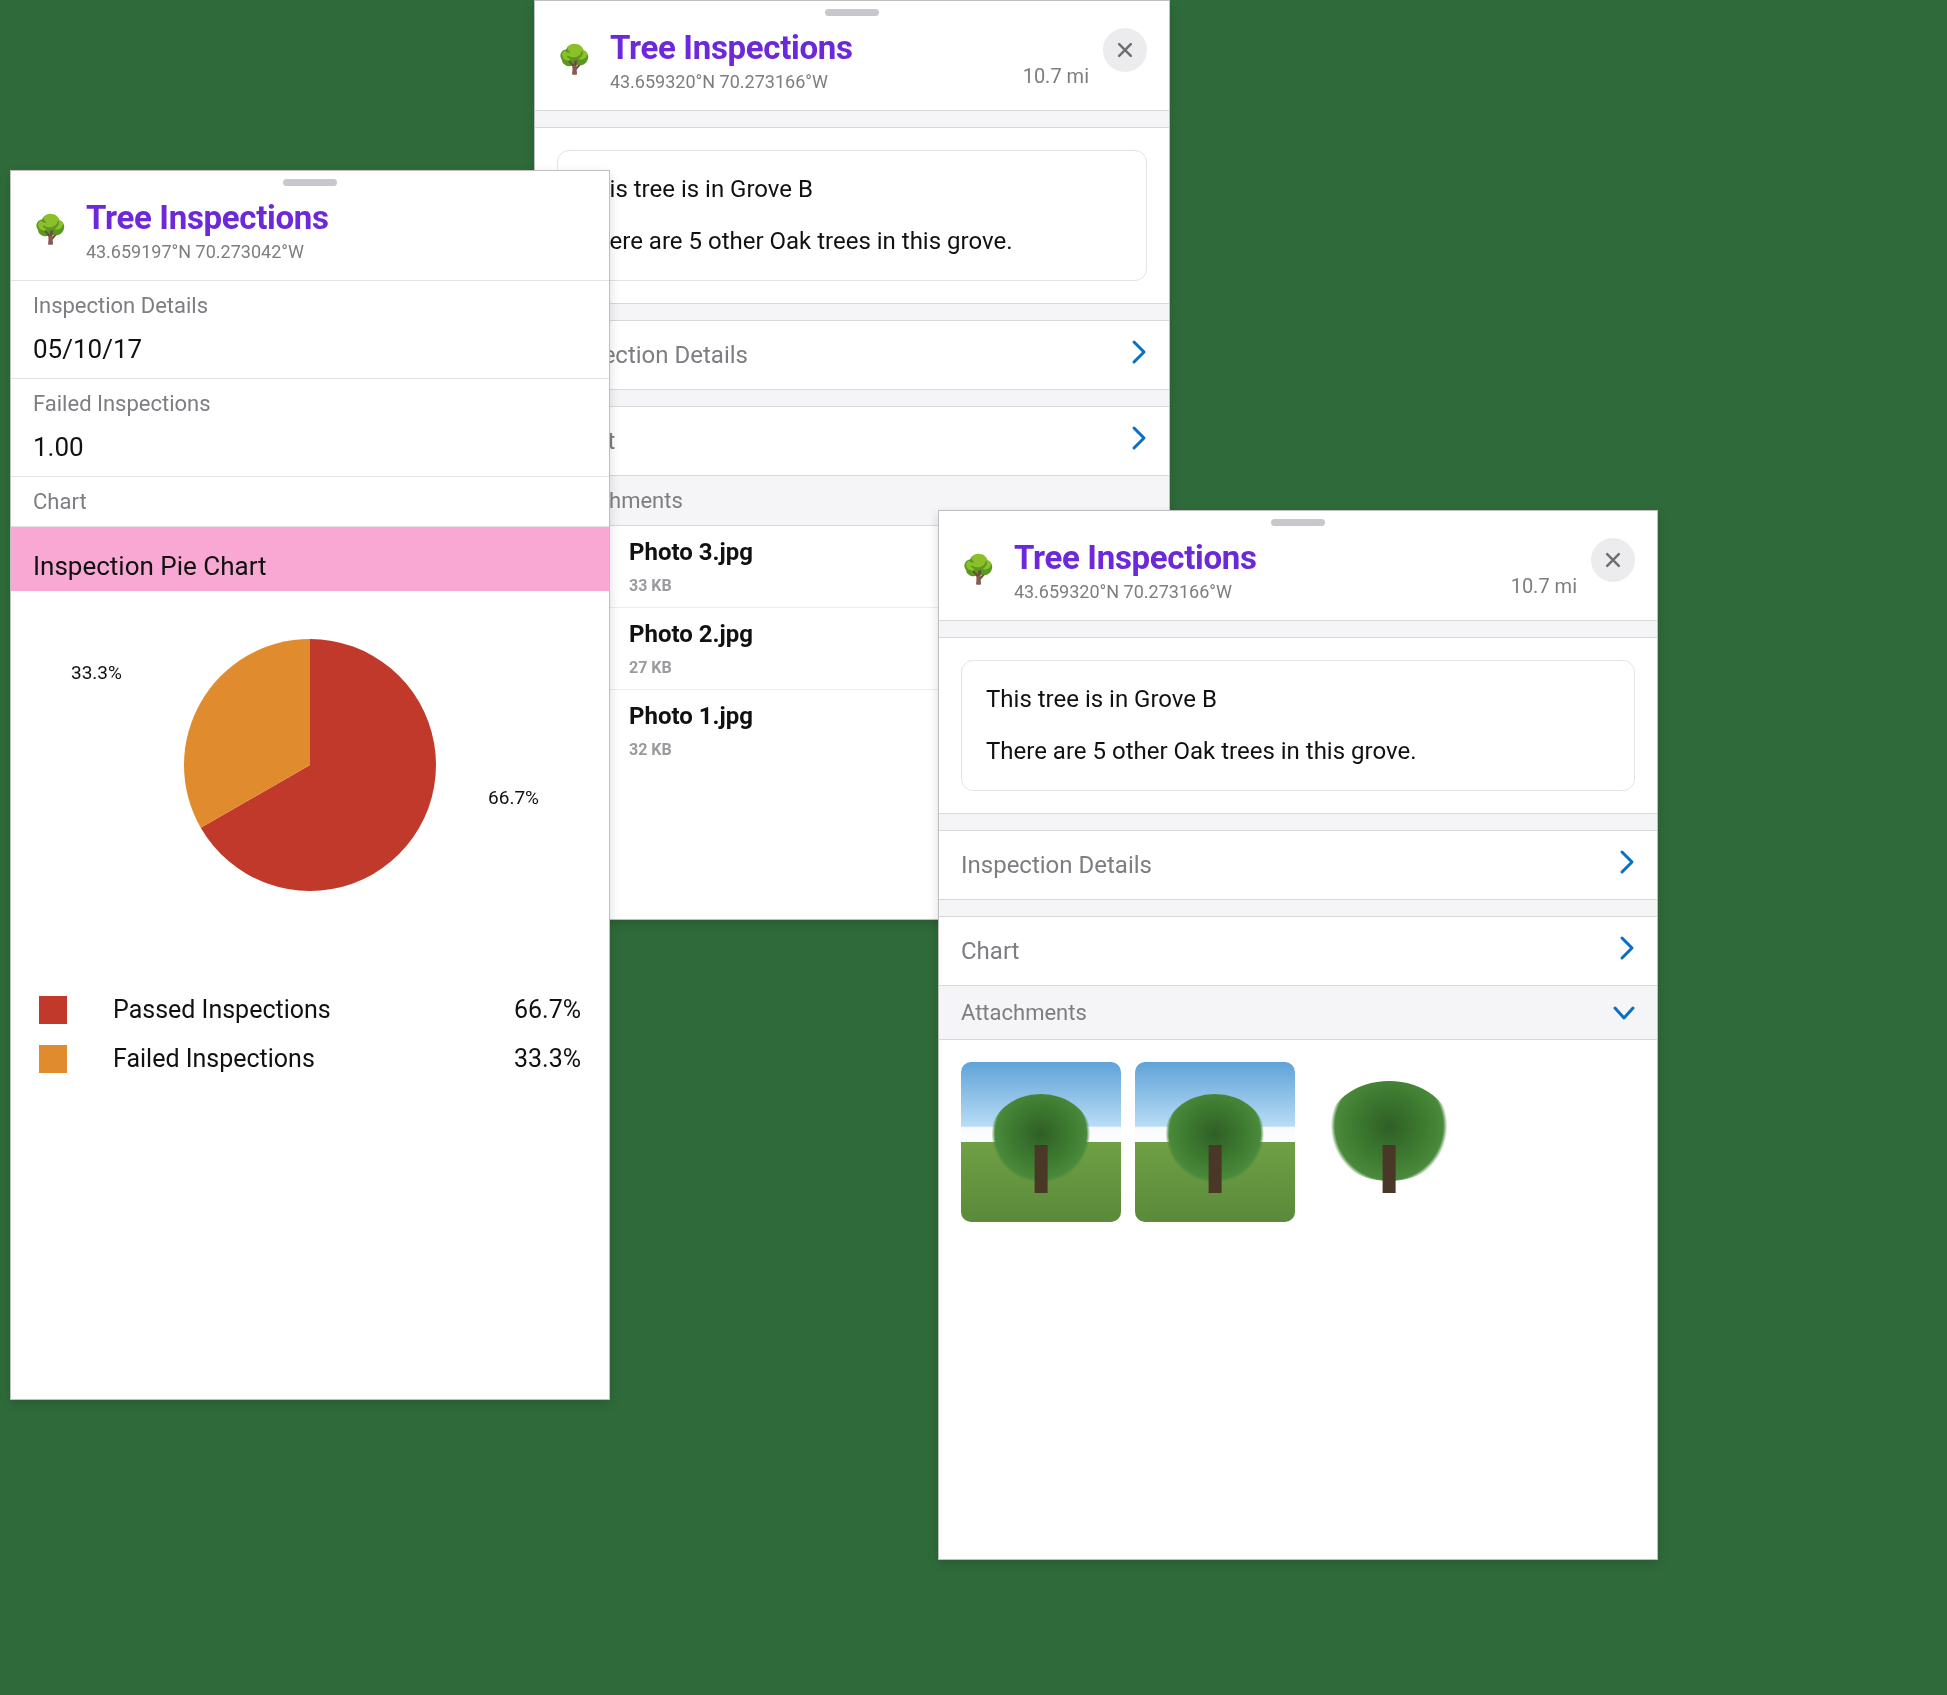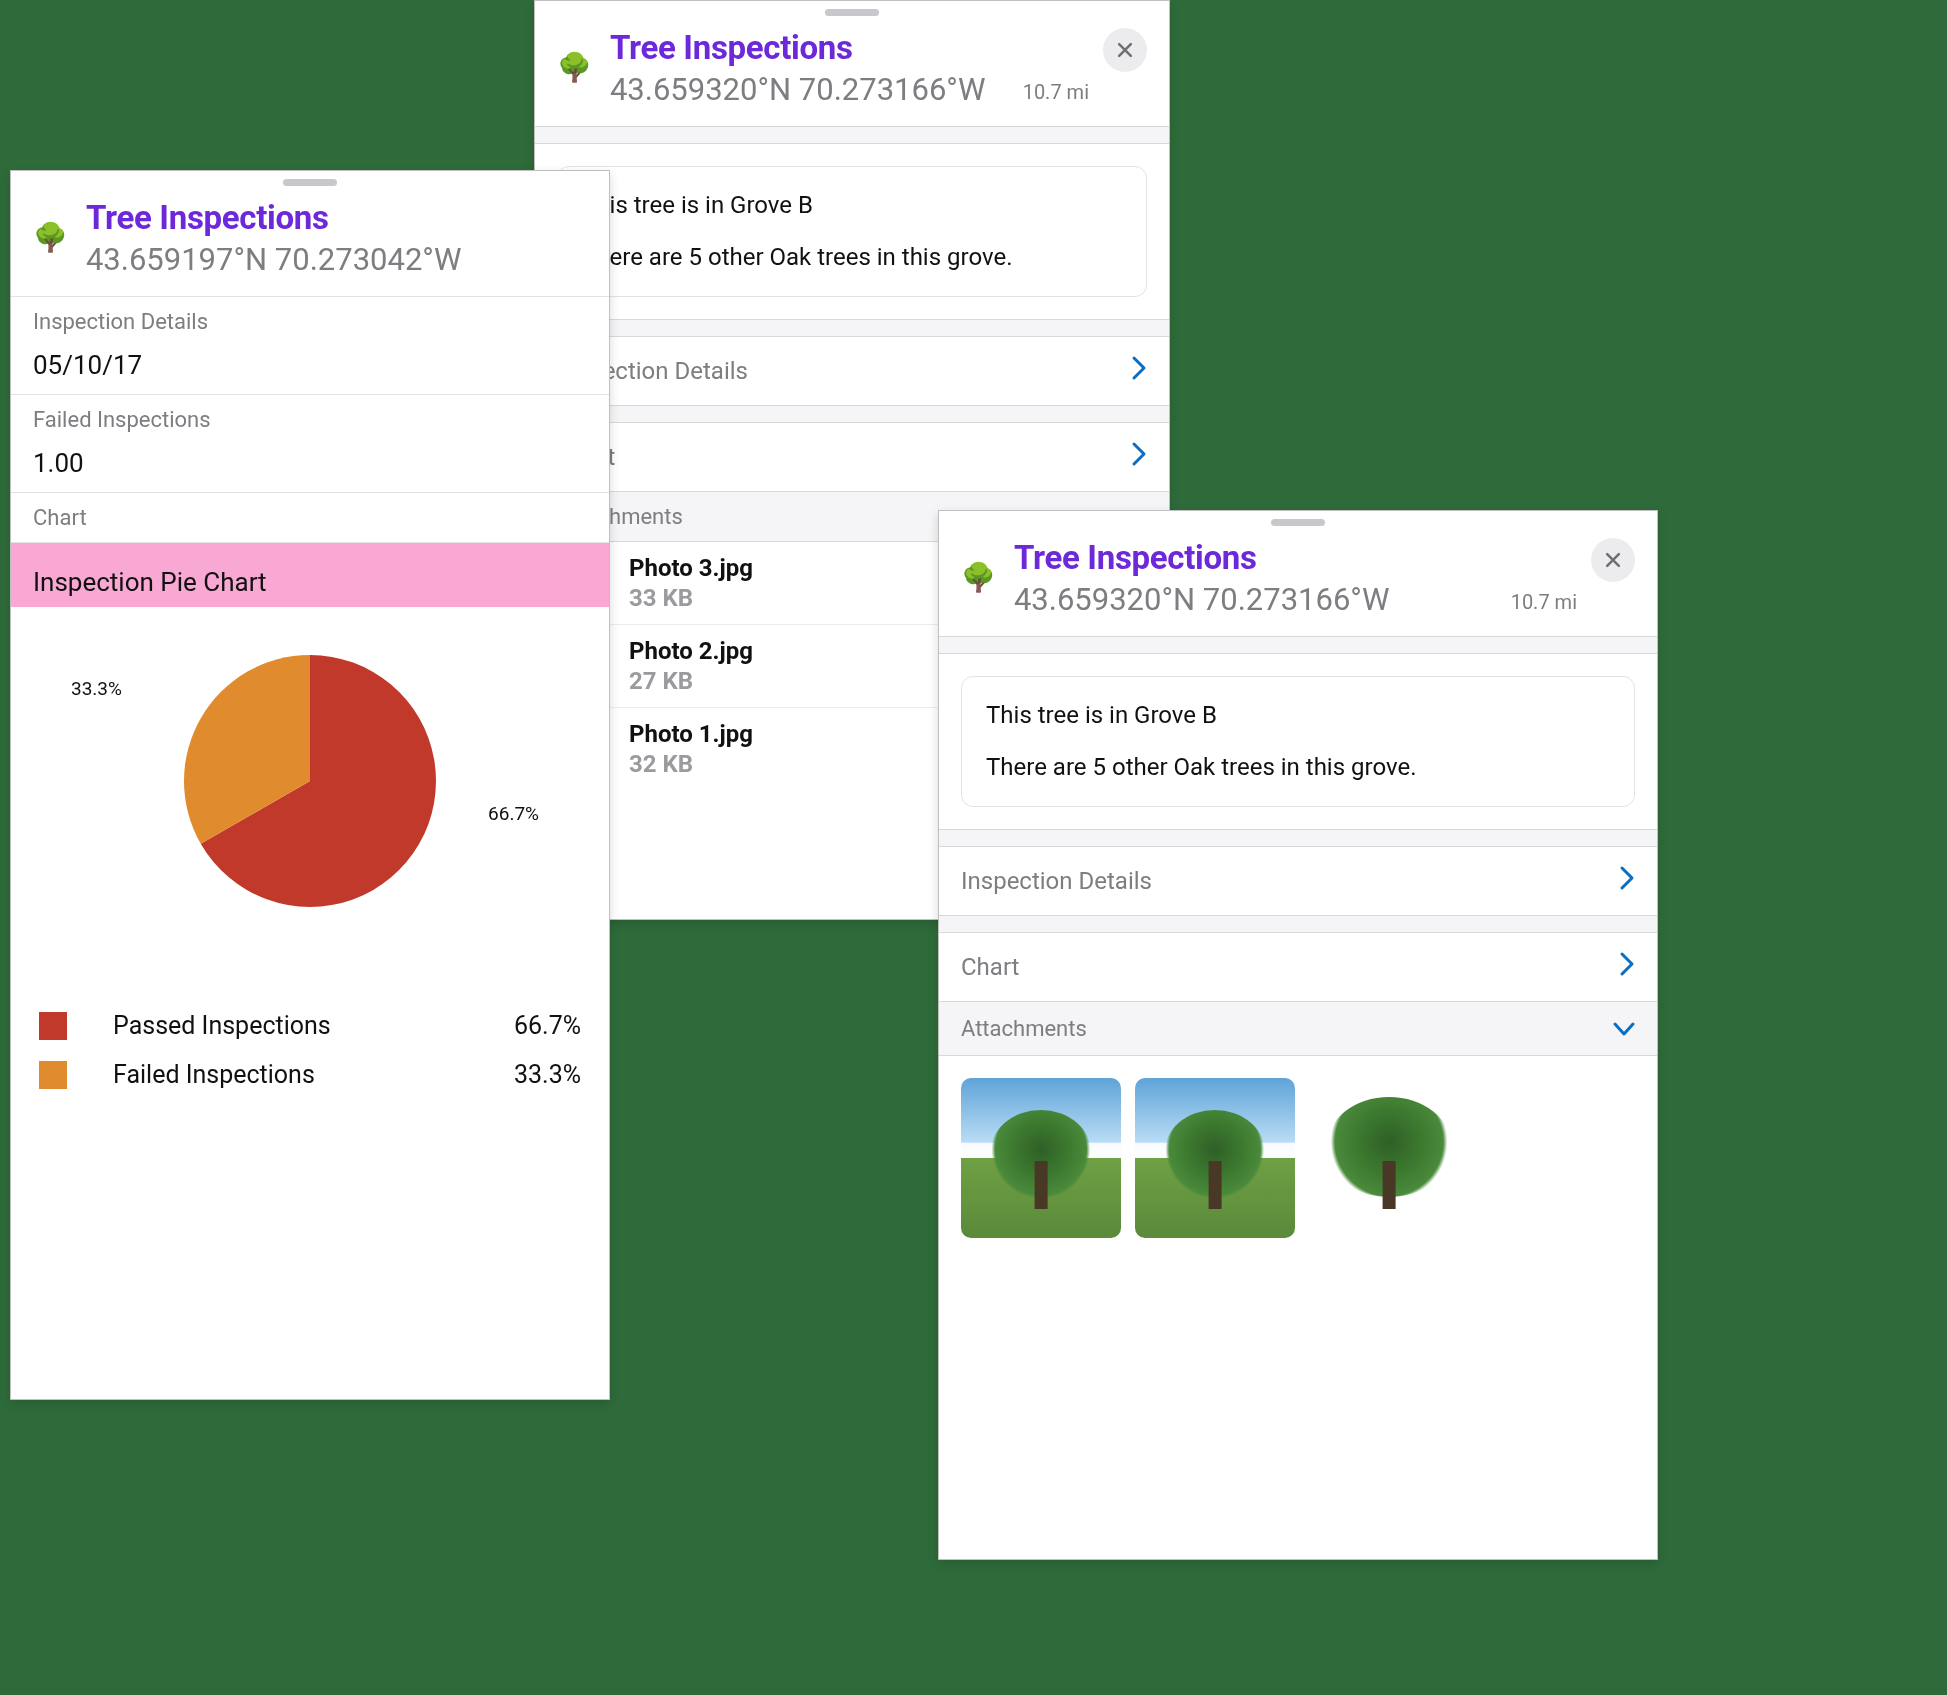--- a/index.html
+++ b/index.html
@@ -36,21 +36,21 @@
     color: #3c5b2f;
   }
   .header .titleblock { flex: 1; }
   .header .title {
     font-size: 33px;
     font-weight: 700;
     color: #6d28d9;
     letter-spacing: -0.3px;
   }
   .header .coords {
-    font-size: 31px;
+    font-size: 18px;
     color: #7d7d82;
     margin-top: 4px;
   }
   .header .dist {
     font-size: 20px;
     color: #7d7d82;
     margin-left: 14px;
     align-self: flex-end;
     margin-bottom: 4px;
     white-space: nowrap;
@@ -124,21 +124,21 @@
   }
   .attach-list .att-row:first-child { border-top: none; }
   .att-row .thumb {
     width: 52px;
     height: 52px;
     border-radius: 4px;
     margin-right: 20px;
     flex-shrink: 0;
   }
   .att-info .fname { font-size: 24px; color: #111; }
-  .att-info .fsize { font-size: 24px; color: #9a9a9f; margin-top: 2px; }
+  .att-info .fsize { font-size: 16px; color: #9a9a9f; margin-top: 10px; }
   .chart-title {
     padding: 24px 22px 10px 22px;
     font-size: 26px;
     color: #111;
     background: #f9a8d4;
   }
   .chart-wrap {
     padding: 24px 0 30px 0;
     display: flex;
     align-items: center;

